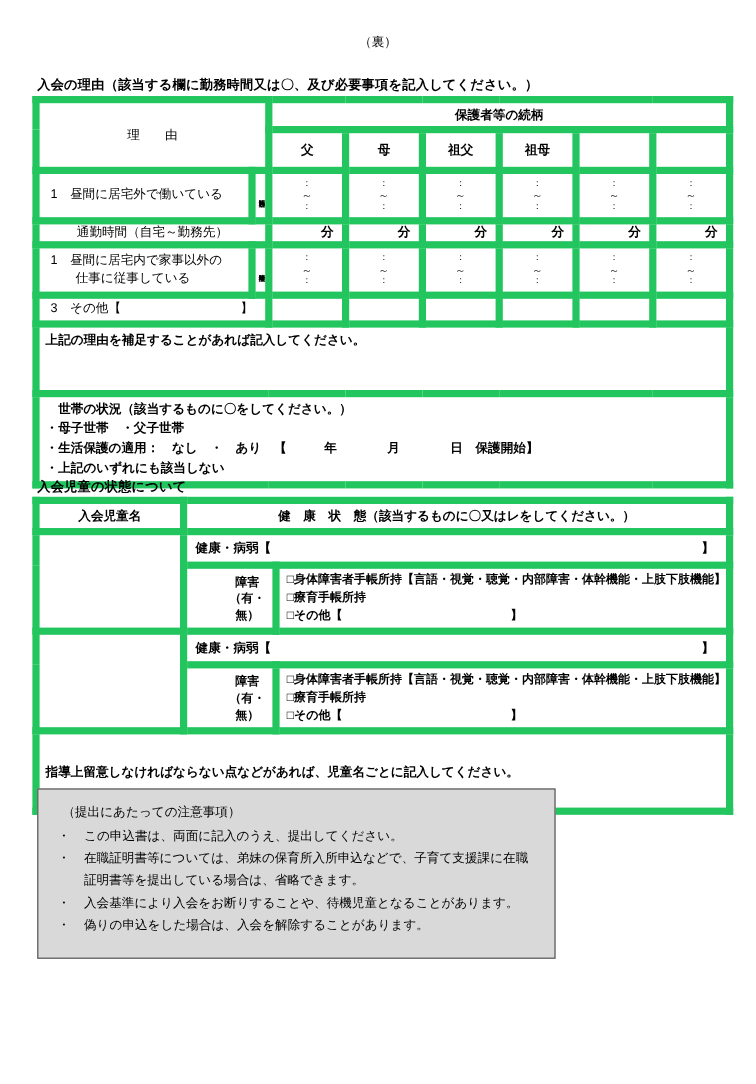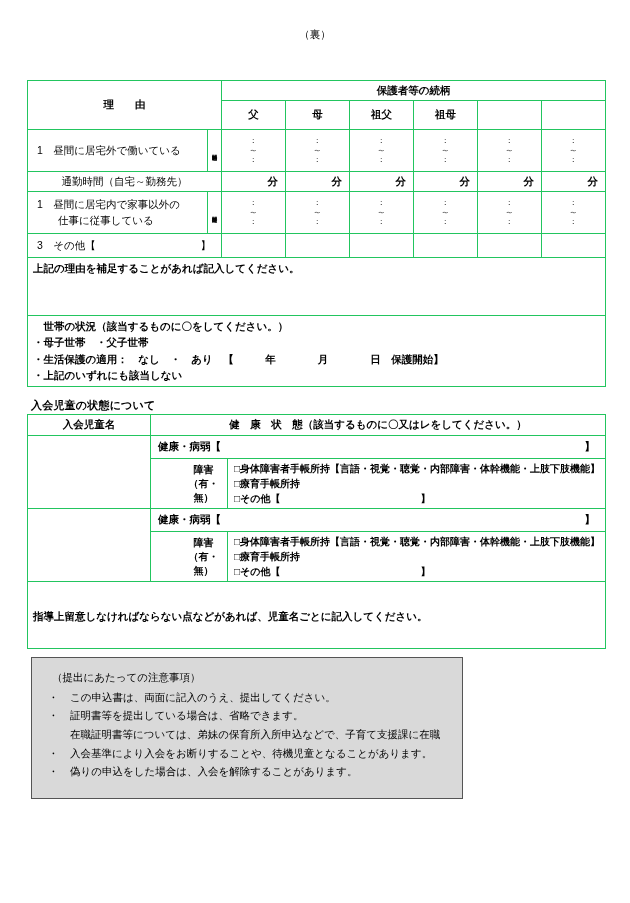--- a/index.html
+++ b/index.html
@@ -38,39 +38,39 @@
   #children-title { top: 398px; left: 31px; }
 
   
   table {
     border-collapse: collapse;
     table-layout: fixed;
     position: absolute;
     font-size: 10.5px;
   }
   table, table th, table td {
-    border: 1px solid #22c55e;
+    border: 6px solid #22c55e;
   }
   table td, table th {
     padding: 0;
     vertical-align: middle;
     font-weight: normal;
   }
   .outer { border: 1.6px solid #000; }
 
   
   #reason-table {
     top: 80px; left: 27px; width: 578px;
   }
   #reason-table td { position: relative; }
   .cen { text-align: center; }
 
   .th-rel { height: 19px; text-align: center; font-weight: bold; }
   .th-kin { height: 28px; text-align: center; font-weight: bold; }
-  .reason-head { text-align: center; font-weight: bold; }
+  .reason-head { text-align: center; font-weight: normal; }
 
   .reason-label {
     padding-left: 9px;
     font-weight: normal;
     line-height: 1.45;
   }
   .vert-label {
     width: 14px;
     text-align: center;
     font-size: 5.2px;
@@ -162,20 +162,21 @@
   #notice-box li .cont { display: block; padding-left: 2px; }
   #notice-box .closing { margin: 14px 0 0 22px; }
 </style>
 </head>
 <body>
 
 <div class="page">
 
   <div class="page-mark">（裏）</div>
 
+  <div class="section-title" id="reason-title">入会の理由（該当する欄に勤務時間又は〇、及び必要事項を記入してください。）</div>
 
   <table id="reason-table" class="outer">
     <colgroup>
       <col style="width:180px">
       <col style="width:14px">
       <col style="width:64px">
       <col style="width:64px">
       <col style="width:64px">
       <col style="width:64px">
       <col style="width:64px">
@@ -361,22 +362,22 @@
 
   <div id="notice-box">
     <div class="n-title">（提出にあたっての注意事項）</div>
     <ul>
       <li>
         <span class="bullet">・</span>
         <span class="cont">この申込書は、両面に記入のうえ、提出してください。</span>
       </li>
       <li>
         <span class="bullet">・</span>
+        <span class="cont">在職証明書等については、弟妹の保育所入所申込などで、子育て支援課に在職</span>
         <span class="cont">証明書等を提出している場合は、省略できます。</span>
-        <span class="cont">在職証明書等については、弟妹の保育所入所申込などで、子育て支援課に在職</span>
       </li>
       <li>
         <span class="bullet">・</span>
         <span class="cont">入会基準により入会をお断りすることや、待機児童となることがあります。</span>
       </li>
       <li>
         <span class="bullet">・</span>
         <span class="cont">偽りの申込をした場合は、入会を解除することがあります。</span>
       </li>
     </ul>

